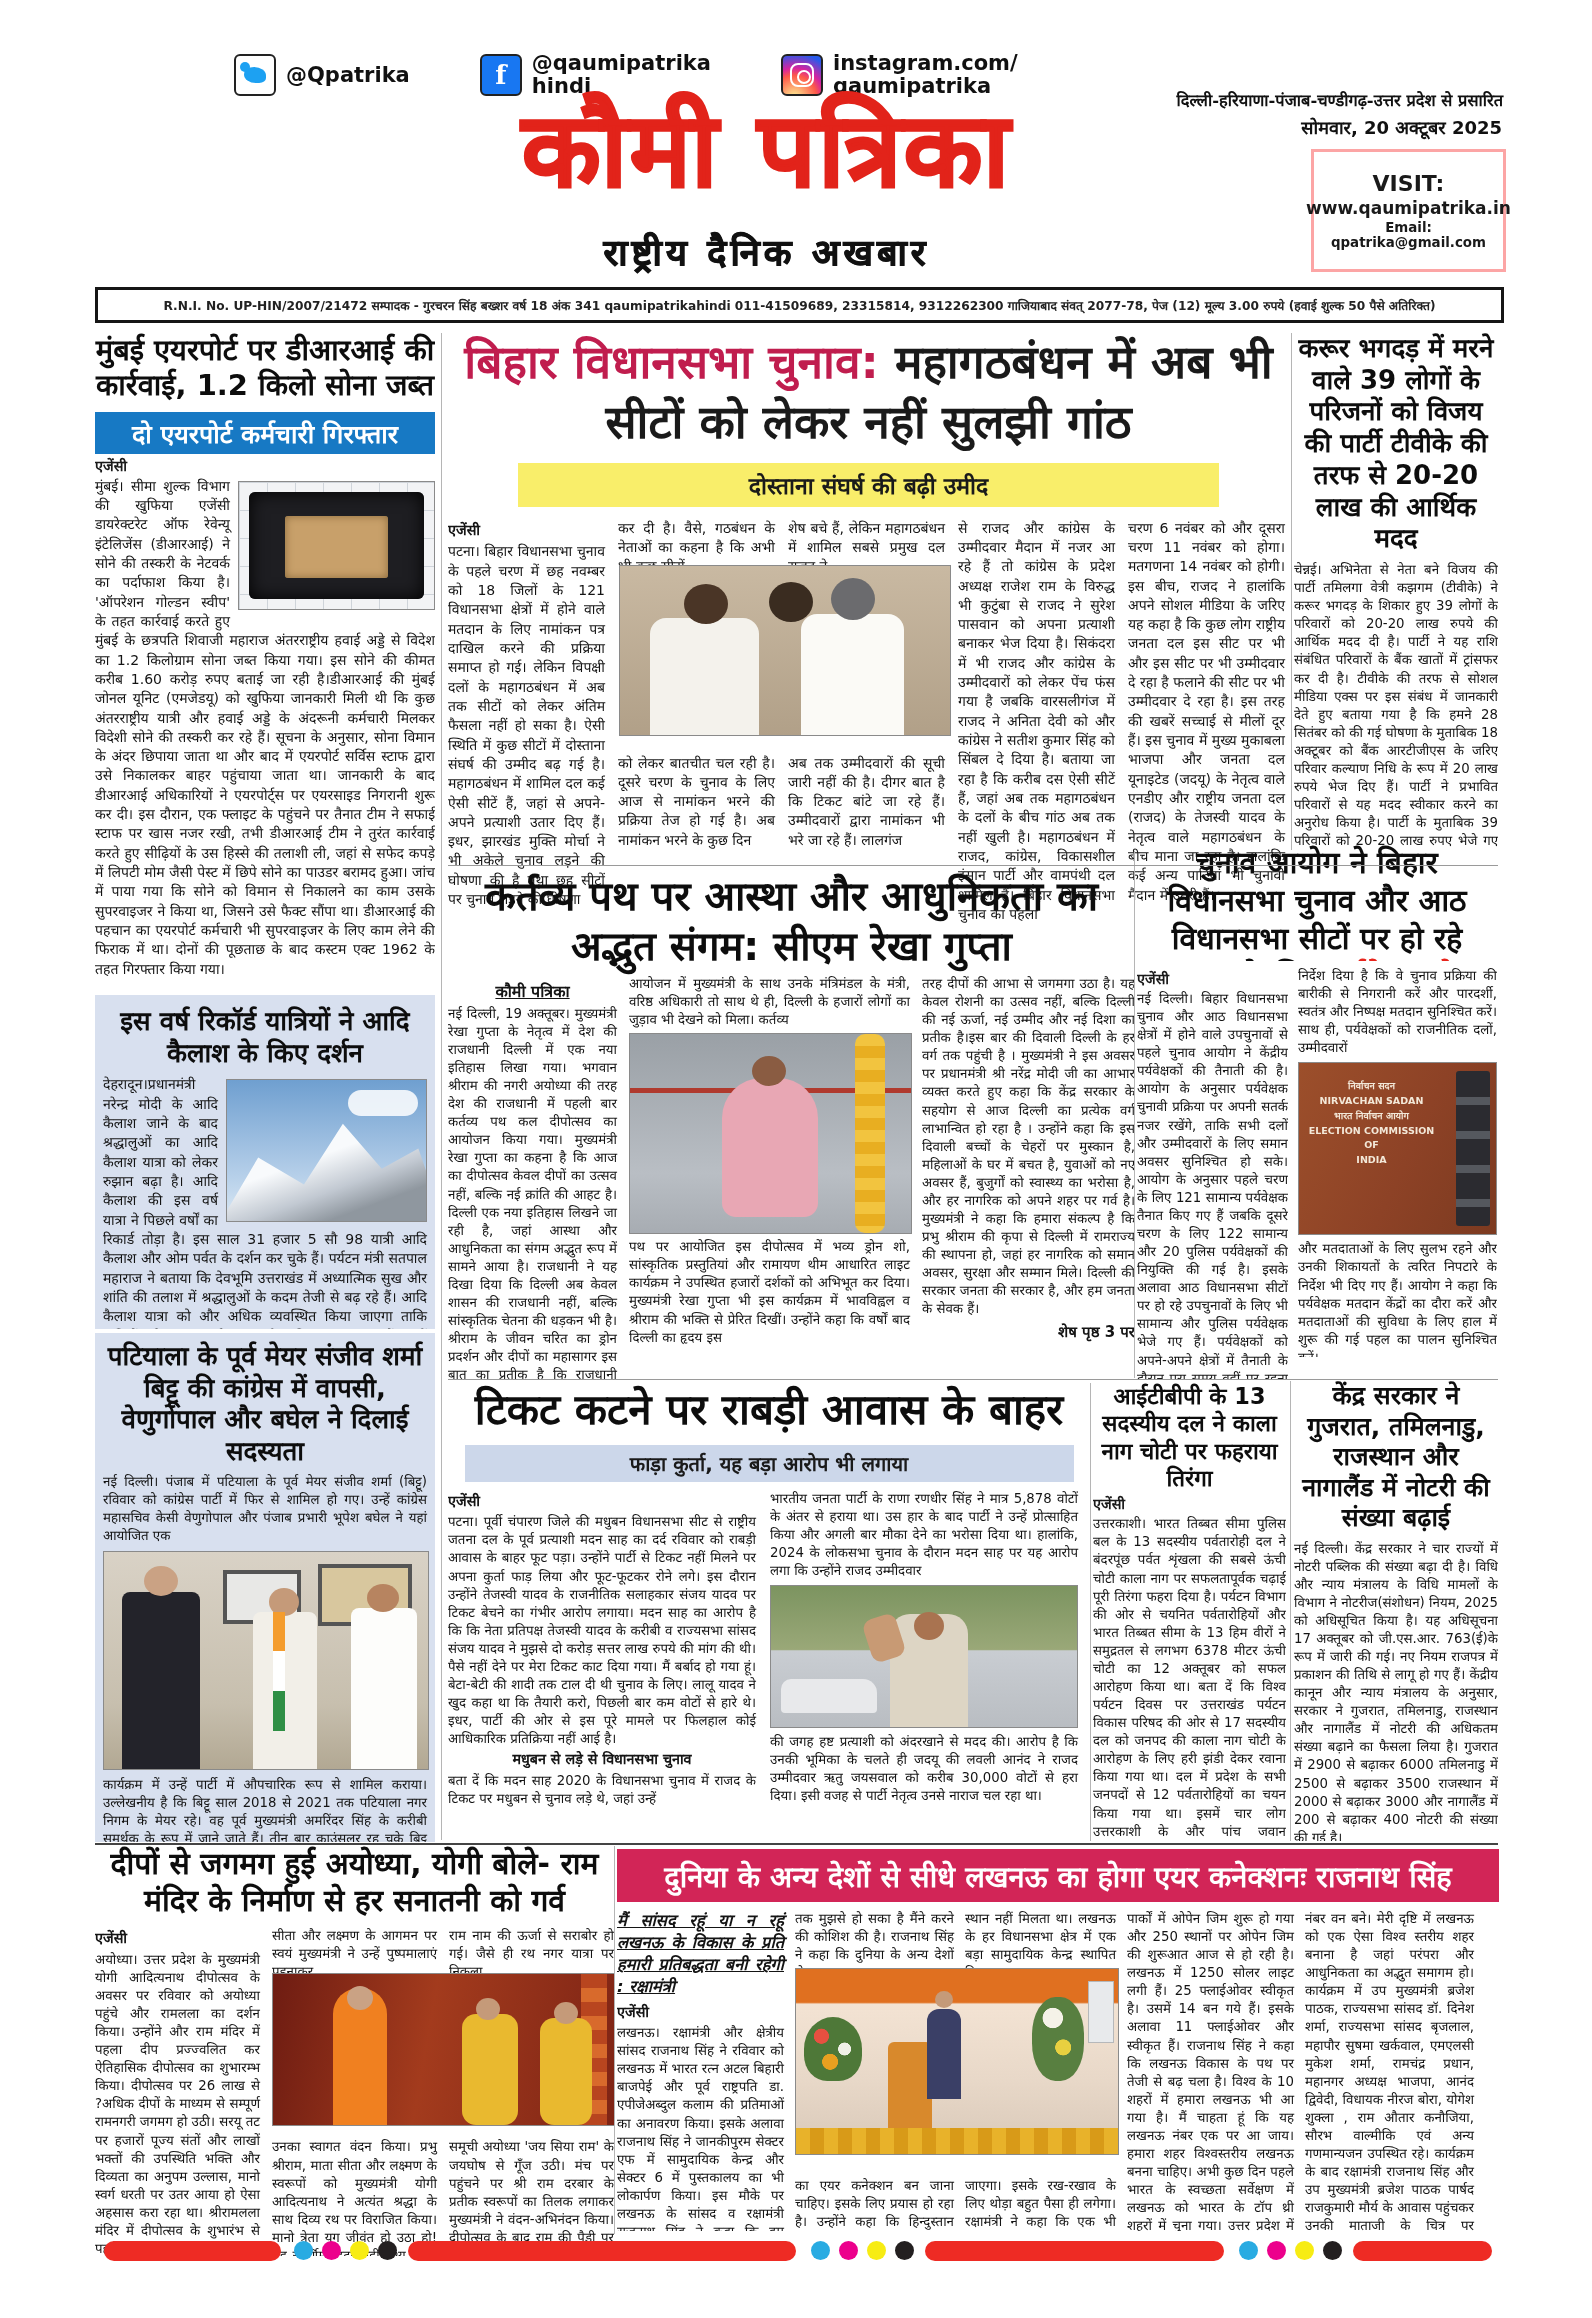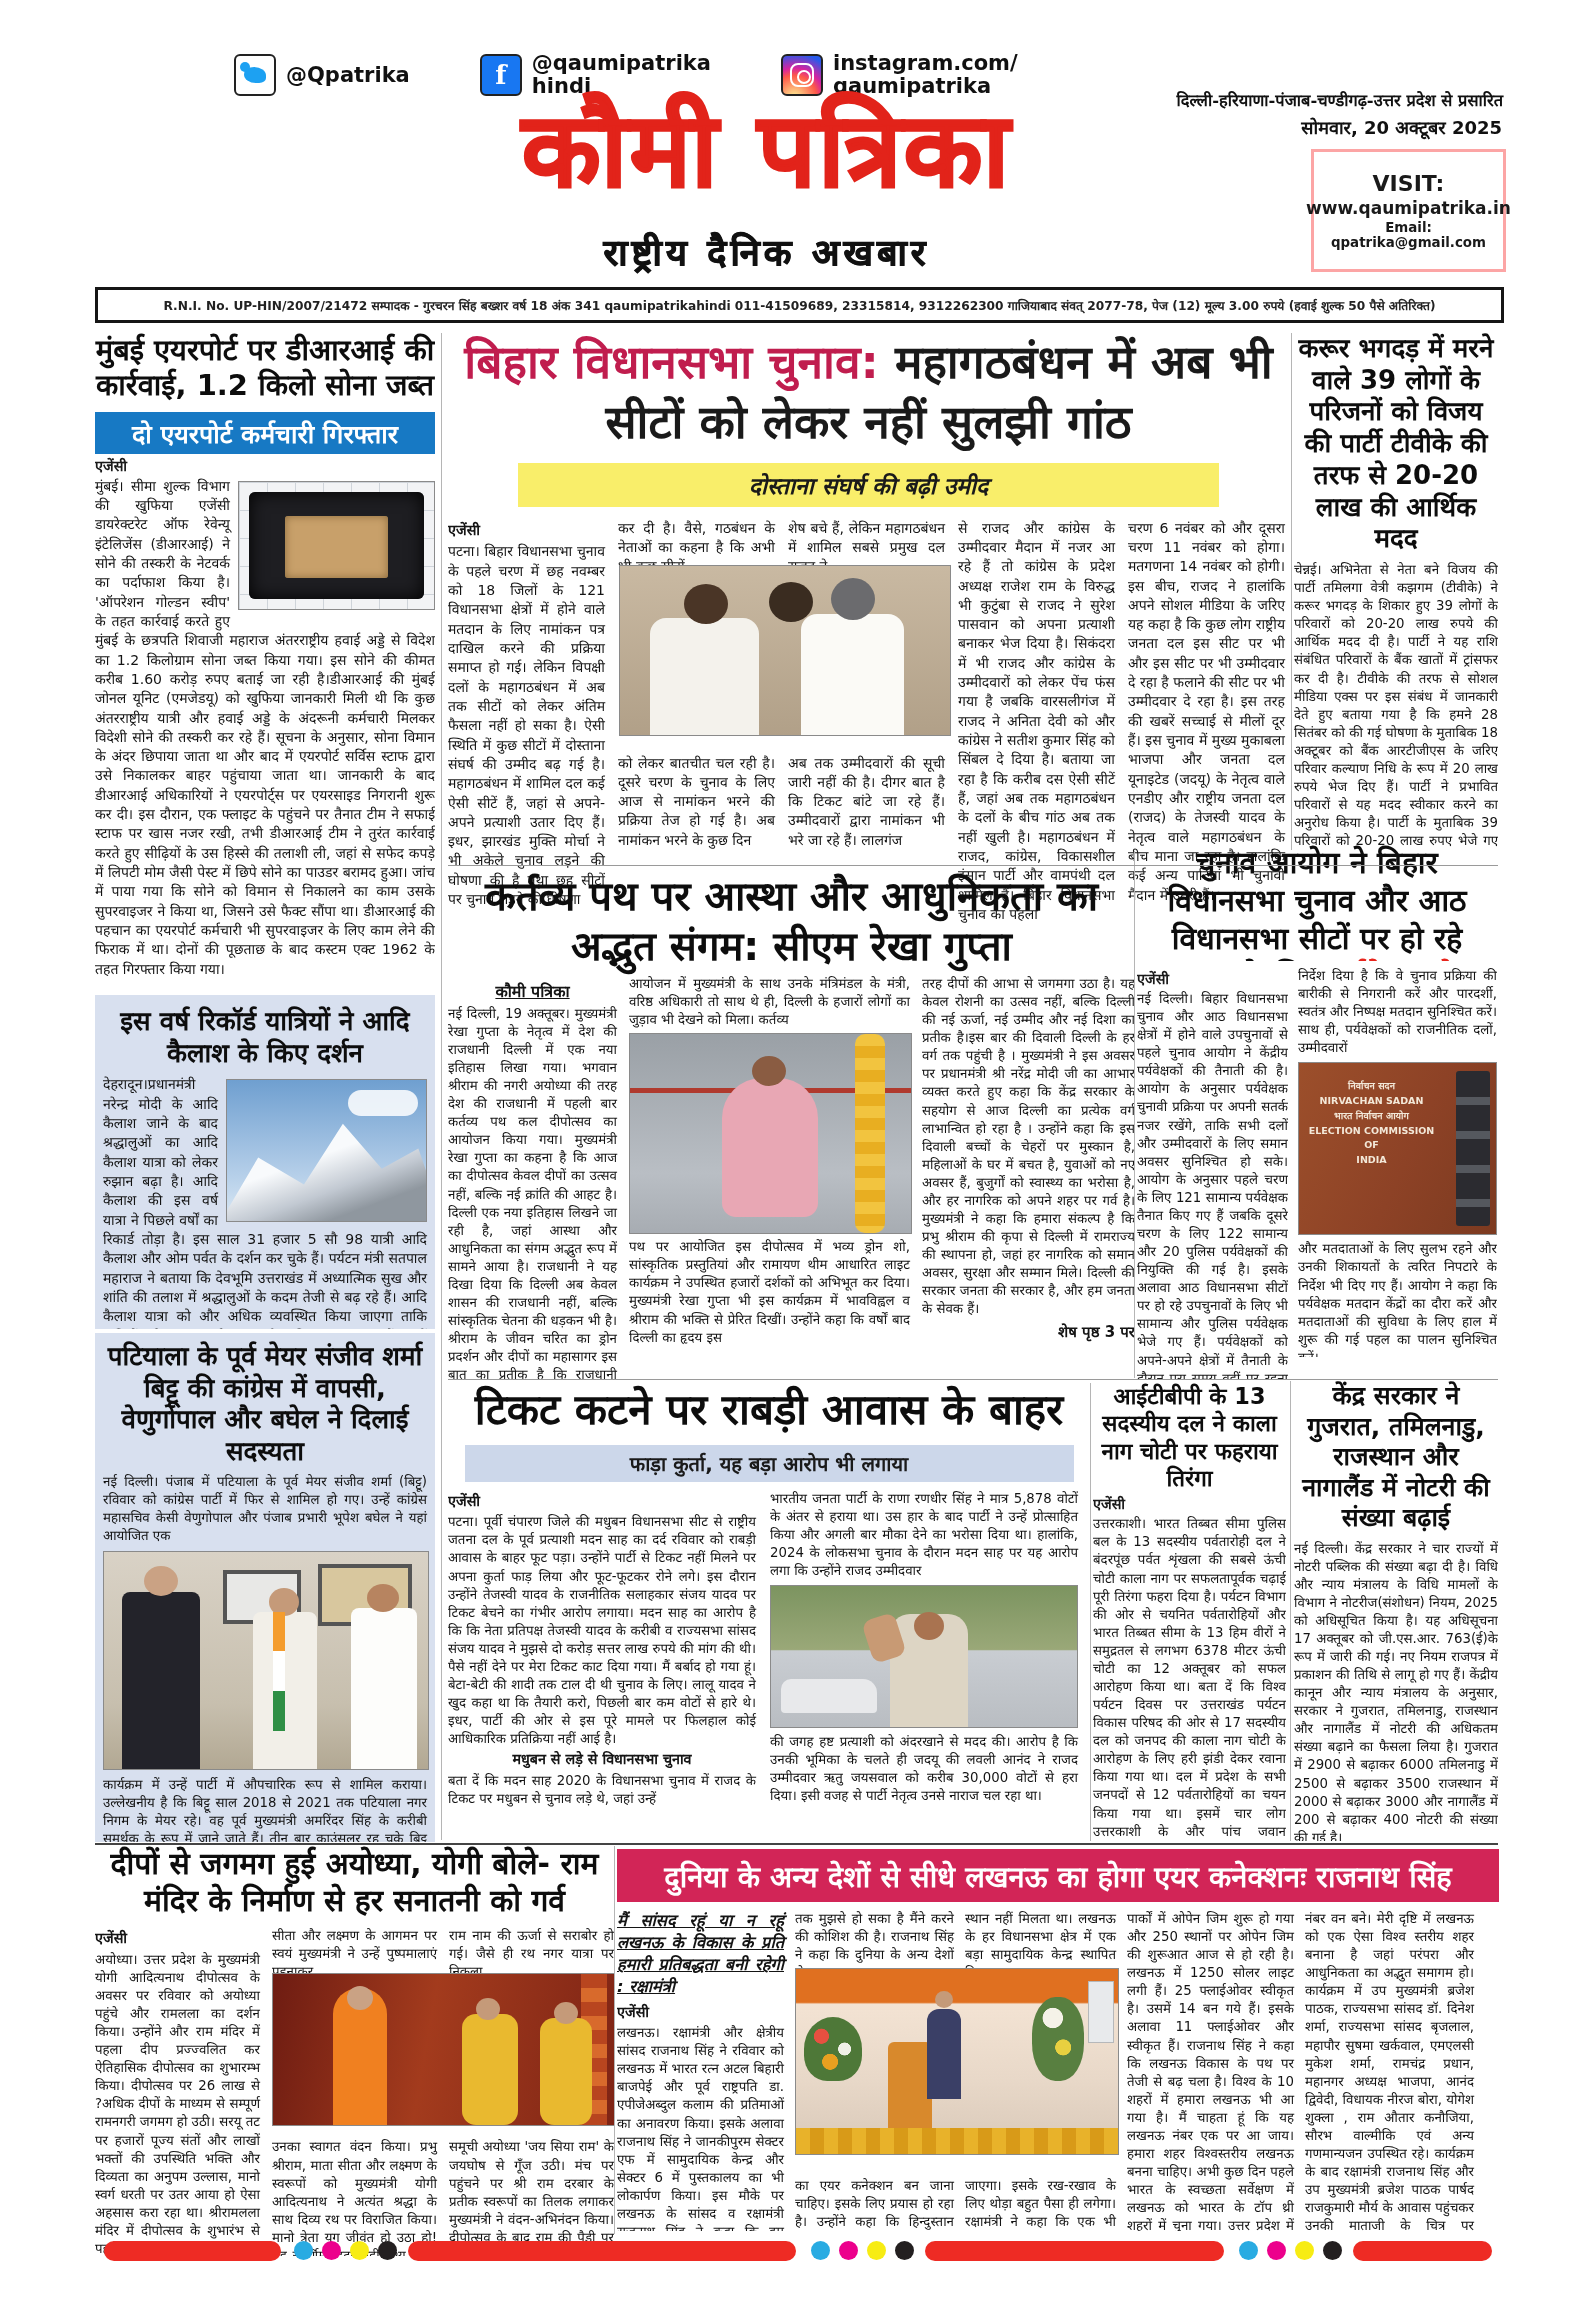--- a/index.html
+++ b/index.html
@@ -88,21 +88,21 @@
   #ayo-photo .monk:before{content:"";position:absolute;left:14px;top:-2px;width:26px;height:24px;border-radius:50%;background:#caa284;}
   #ayo-photo .seat1{position:absolute;left:189px;top:40px;width:56px;height:111px;background:#e9b92f;border-radius:14px;}
   #ayo-photo .seat2{position:absolute;left:267px;top:44px;width:52px;height:107px;background:#e9b92f;border-radius:14px;}
   #ayo-photo .seat1:before,#ayo-photo .seat2:before{content:"";position:absolute;left:14px;top:-16px;width:24px;height:22px;border-radius:50%;background:#c59a79;}
   #ayo-photo .pillar{position:absolute;right:8px;top:0;width:26px;height:100%;background:repeating-linear-gradient(#b8451f 0 14px,#d86a2c 14px 28px);}
 
   
   #art-bihar{left:448px;top:333px;width:841px;height:633px;}
   #bihar-headline{font-weight:800;text-align:center;font-size:46px;line-height:1.3;}
   #bihar-headline .kicker{color:#c01d4e;}
-  #bihar-banner{margin:10px auto 12px auto;width:701px;background:#f9ee6a;font-weight:bold;font-size:23px;text-align:center;padding:6px 0;font-style:italic;}
+  #bihar-banner{margin:10px auto 12px auto;width:701px;background:#f9ee6a;font-weight:bold;font-size:23px;text-align:center;padding:6px 0;}
   #bihar-cols{display:flex;gap:13px;position:relative;}
   #bihar-cols .col{width:157px;flex:none;}
   #bihar-photo{position:absolute;left:171px;top:46px;width:330px;height:169px;}
   #bihar-photo .bg{position:absolute;inset:0;background:linear-gradient(#c9b9a2,#b1a088);}
   #bihar-photo .m1{position:absolute;left:30px;top:52px;width:109px;height:117px;background:#f4f2ec;border-radius:16px 16px 0 0;}
   #bihar-photo .m1:before{content:"";position:absolute;left:34px;top:-34px;width:44px;height:40px;border-radius:50%;background:#4a3526;}
   #bihar-photo .m2{position:absolute;right:46px;top:48px;width:103px;height:121px;background:#fbfaf6;border-radius:16px 16px 0 0;}
   #bihar-photo .m2:before{content:"";position:absolute;left:30px;top:-36px;width:44px;height:42px;border-radius:50%;background:#6b6b6e;}
   #bihar-photo .m3{position:absolute;left:149px;top:16px;width:44px;height:40px;border-radius:50%;background:#3a2c20;}
   .ph-gap{height:177px;}

